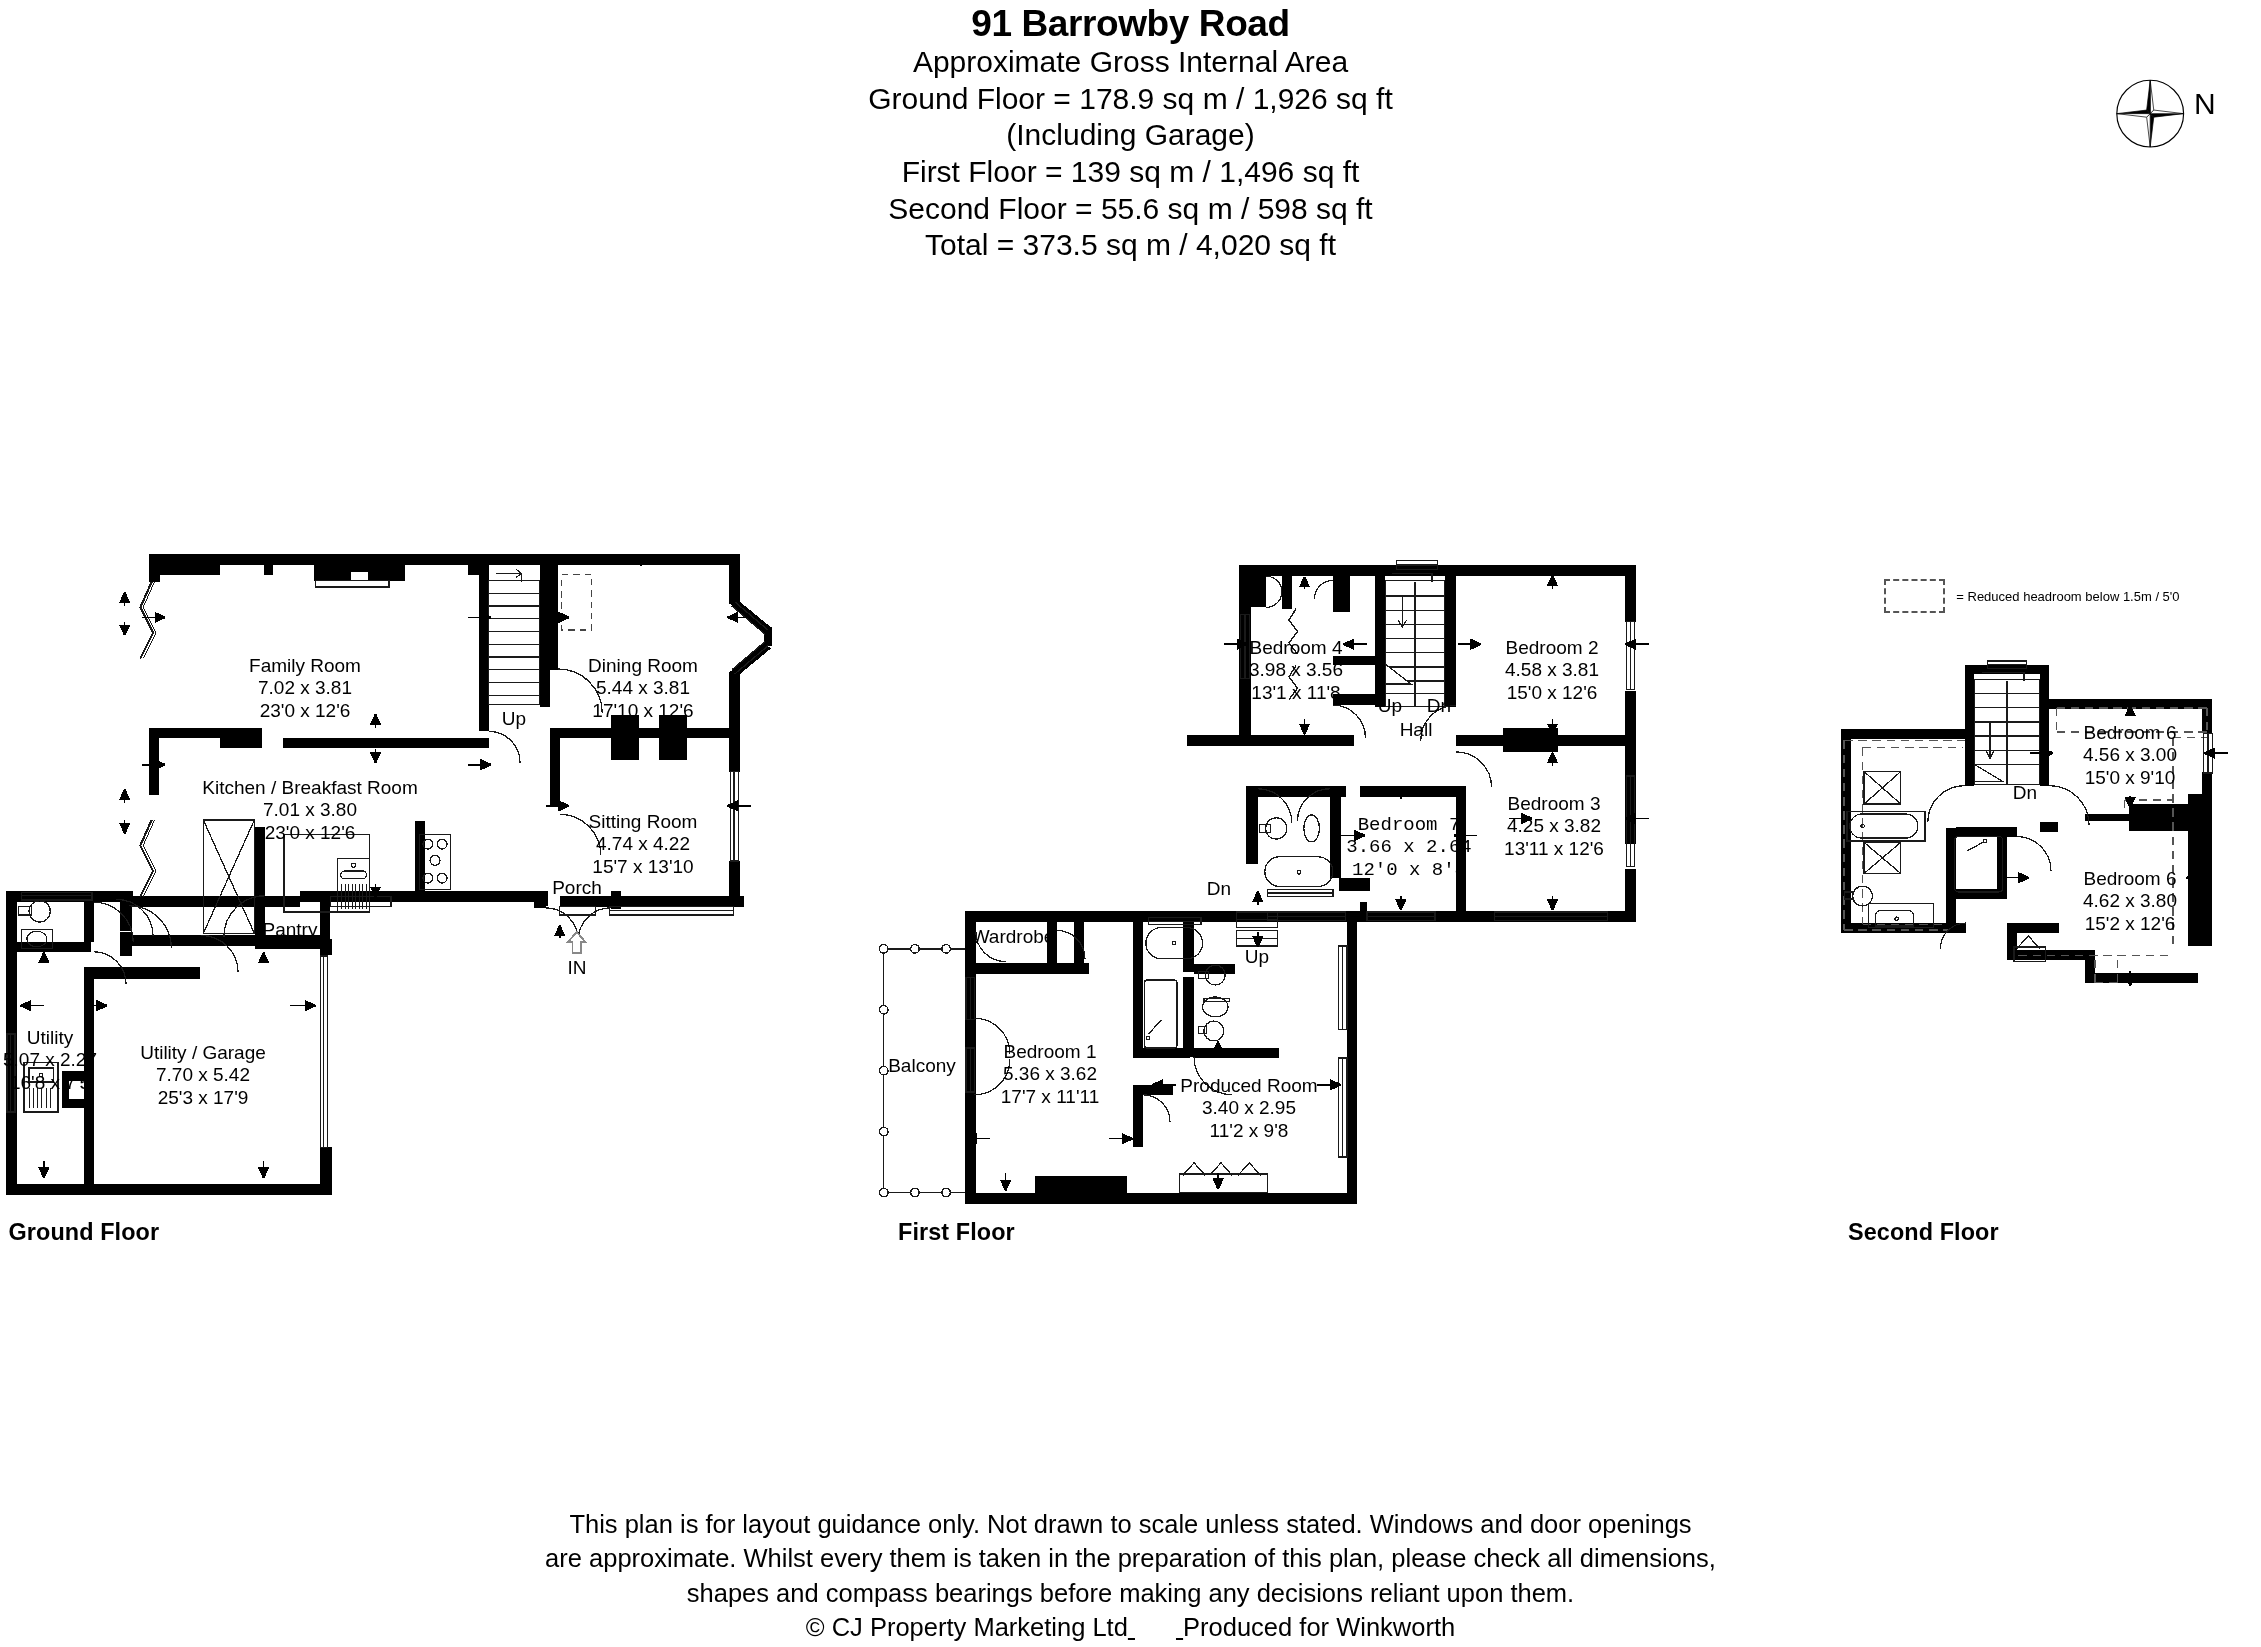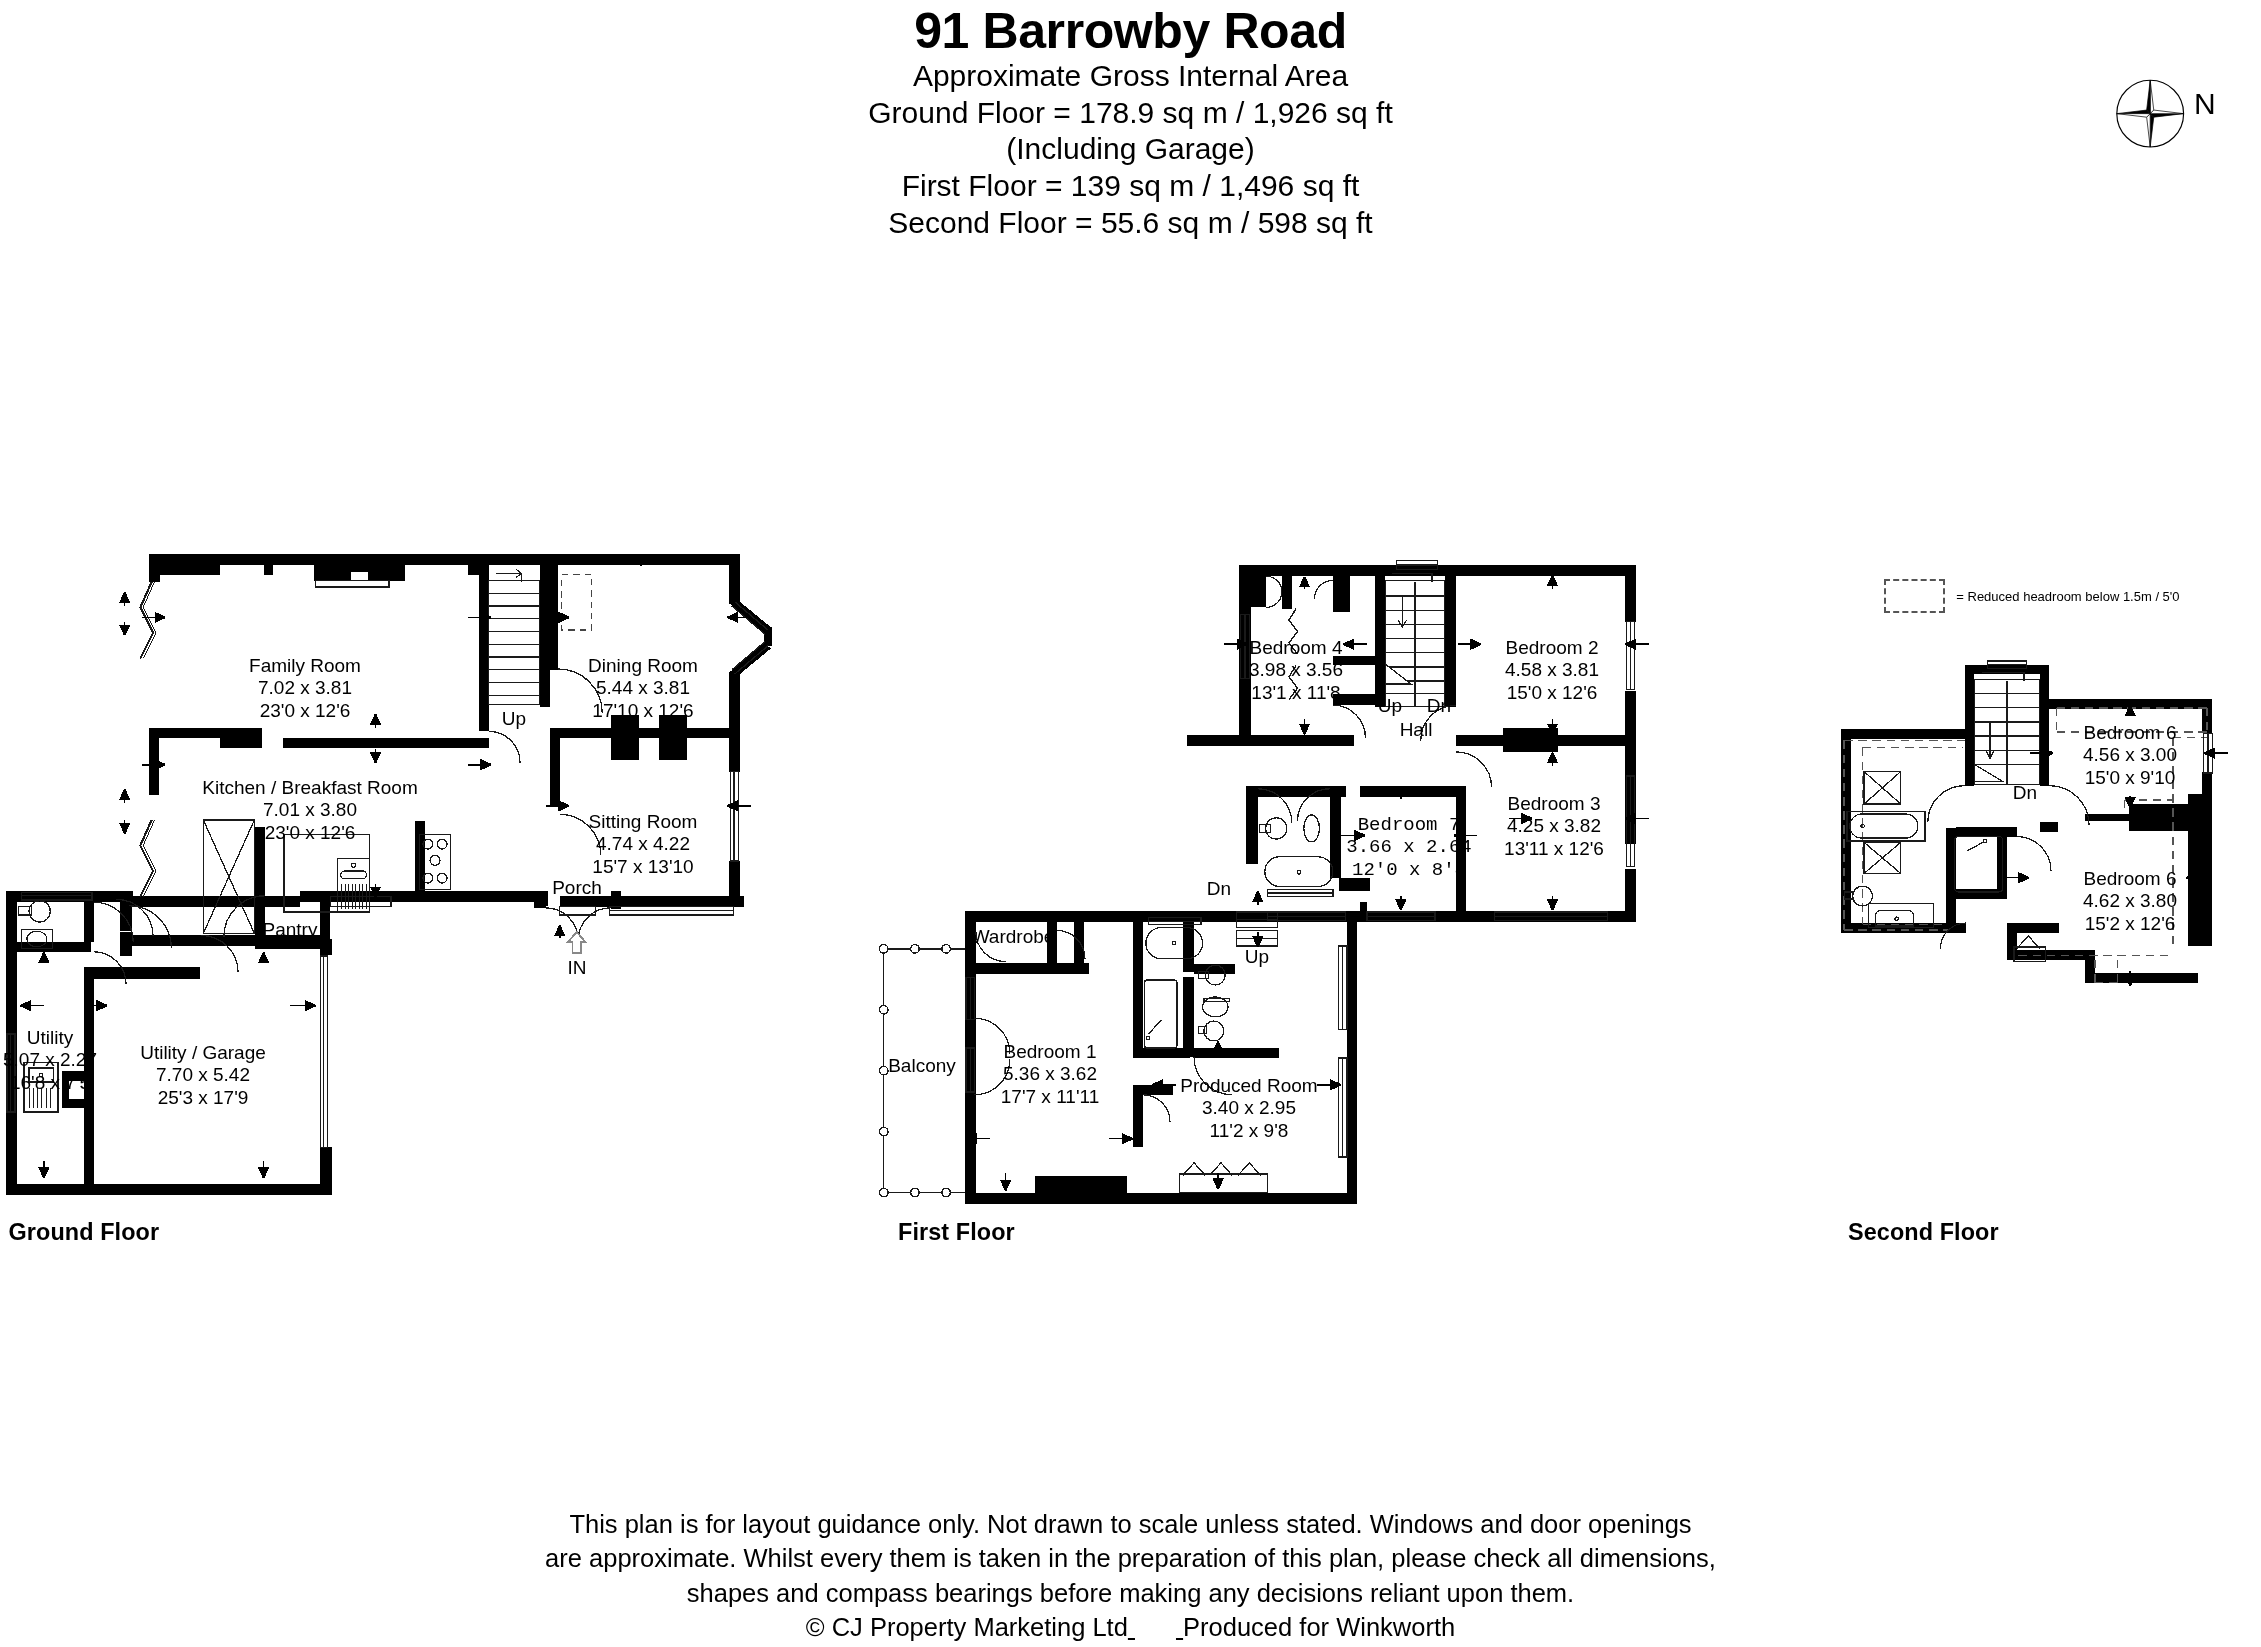--- a/index.html
+++ b/index.html
@@ -12,21 +12,21 @@
     overflow:hidden;
   }
   .page{position:relative;width:2261px;height:1647px;}
 
   
   #header{
     position:absolute;left:0;top:0;width:2261px;
     text-align:center;
   }
   #header .title{
-    font-size:50px;font-weight:bold;letter-spacing:-0.4px;
+    font-size:37px;font-weight:bold;letter-spacing:-0.4px;
     margin:4.2px 0 0 0;line-height:1.08;
   }
   #header .sub{
     font-size:30px;line-height:1.22;font-weight:normal;
   }
 
   
   #compass{position:absolute;left:2109px;top:71px;width:135px;height:85px;}
   #compass .nlabel{
     position:absolute;left:85px;top:18.4px;font-size:30px;line-height:1;
@@ -76,20 +76,21 @@
 
 <div class="page">
 
   <div id="header">
     <div class="title">91 Barrowby Road</div>
     <div class="sub">Approximate Gross Internal Area</div>
     <div class="sub">Ground Floor = 178.9 sq m / 1,926 sq ft</div>
     <div class="sub">(Including Garage)</div>
     <div class="sub">First Floor = 139 sq m / 1,496 sq ft</div>
     <div class="sub">Second Floor = 55.6 sq m / 598 sq ft</div>
+    <div class="sub">Total = 373.5 sq m / 4,020 sq ft</div>
   </div>
 
   <div id="compass">
     <svg viewBox="0 0 190 120" xmlns="http://www.w3.org/2000/svg">
       <circle cx="58" cy="60" r="47" fill="#fff" stroke="#000" stroke-width="1.6"></circle>
 
       <polygon points="58,13 63,55 58,60" fill="#fff" stroke="#000" stroke-width="1"></polygon>
       <polygon points="58,13 53,55 58,60" fill="#000" stroke="#000" stroke-width="1"></polygon>
       <polygon points="58,107 63,65 58,60" fill="#000" stroke="#000" stroke-width="1"></polygon>
       <polygon points="58,107 53,65 58,60" fill="#fff" stroke="#000" stroke-width="1"></polygon>

